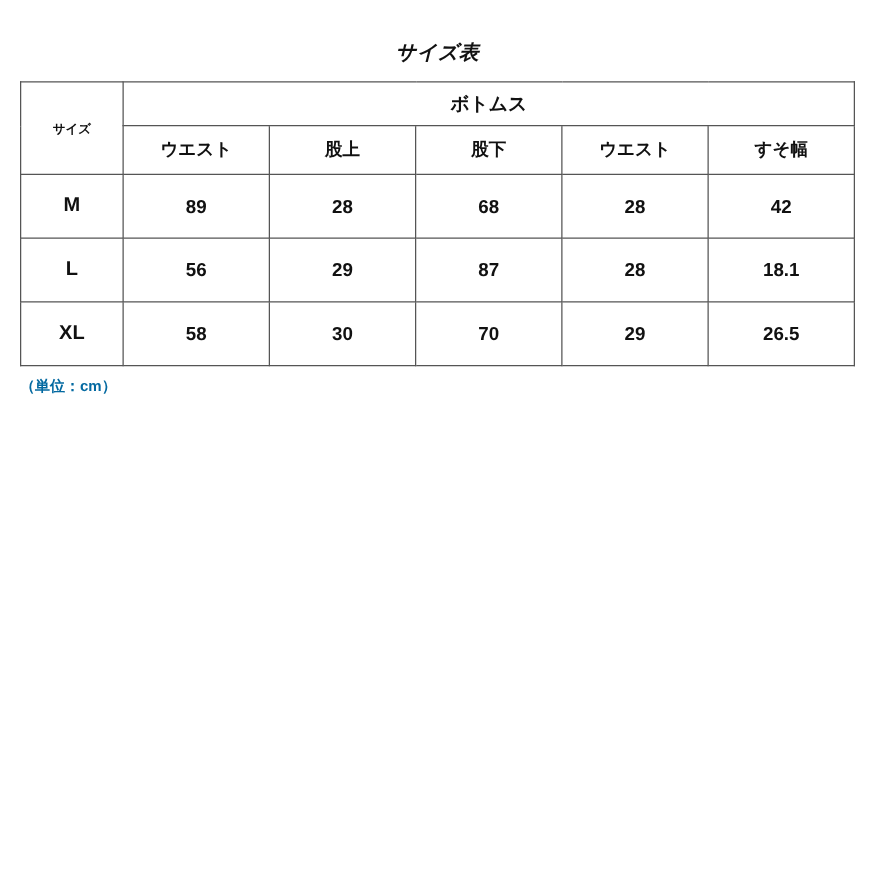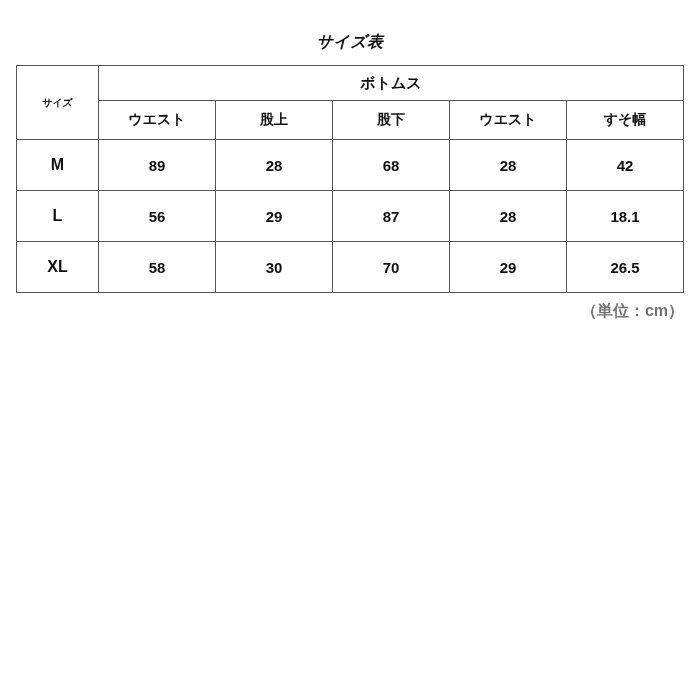--- a/index.html
+++ b/index.html
@@ -67,24 +67,23 @@
     font-size: 16px;
     height: 48px;
   }
   td.cell {
     font-size: 15px;
     height: 48px;
   }
   .unit {
     width: 668px;
     margin: 8px auto 0 auto;
-    text-align: right;
-    font-size: 16px;
+    font-size: 12px;
     font-weight: 700;
-    color: #737373;
+    color: #0369a1;
     padding-right: 2px;
   }
   .notes {
     width: 668px;
     margin: 14px auto 0 auto;
     padding-left: 2px;
   }
   .notes p {
     margin: 0 0 8px 0;
     font-size: 15px;

